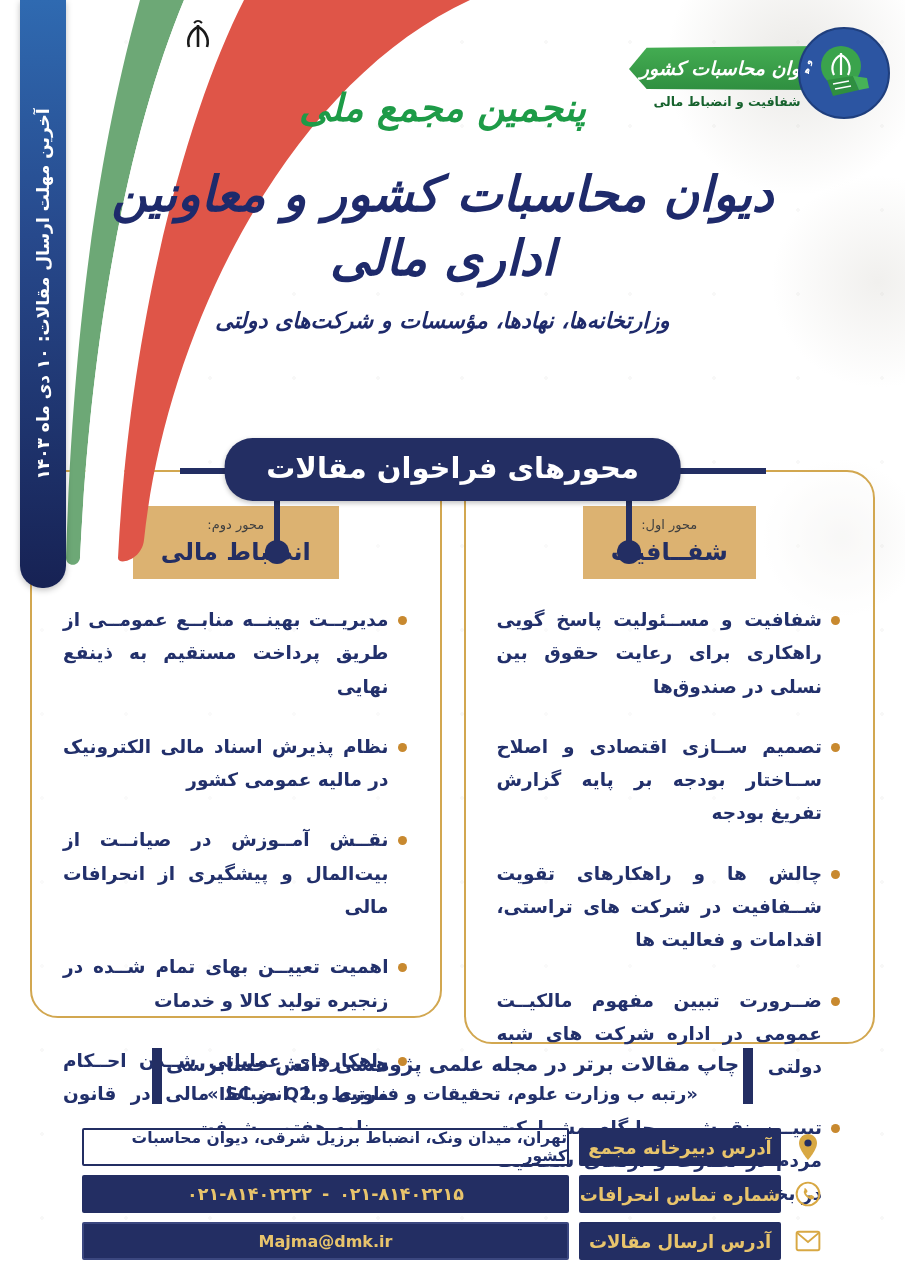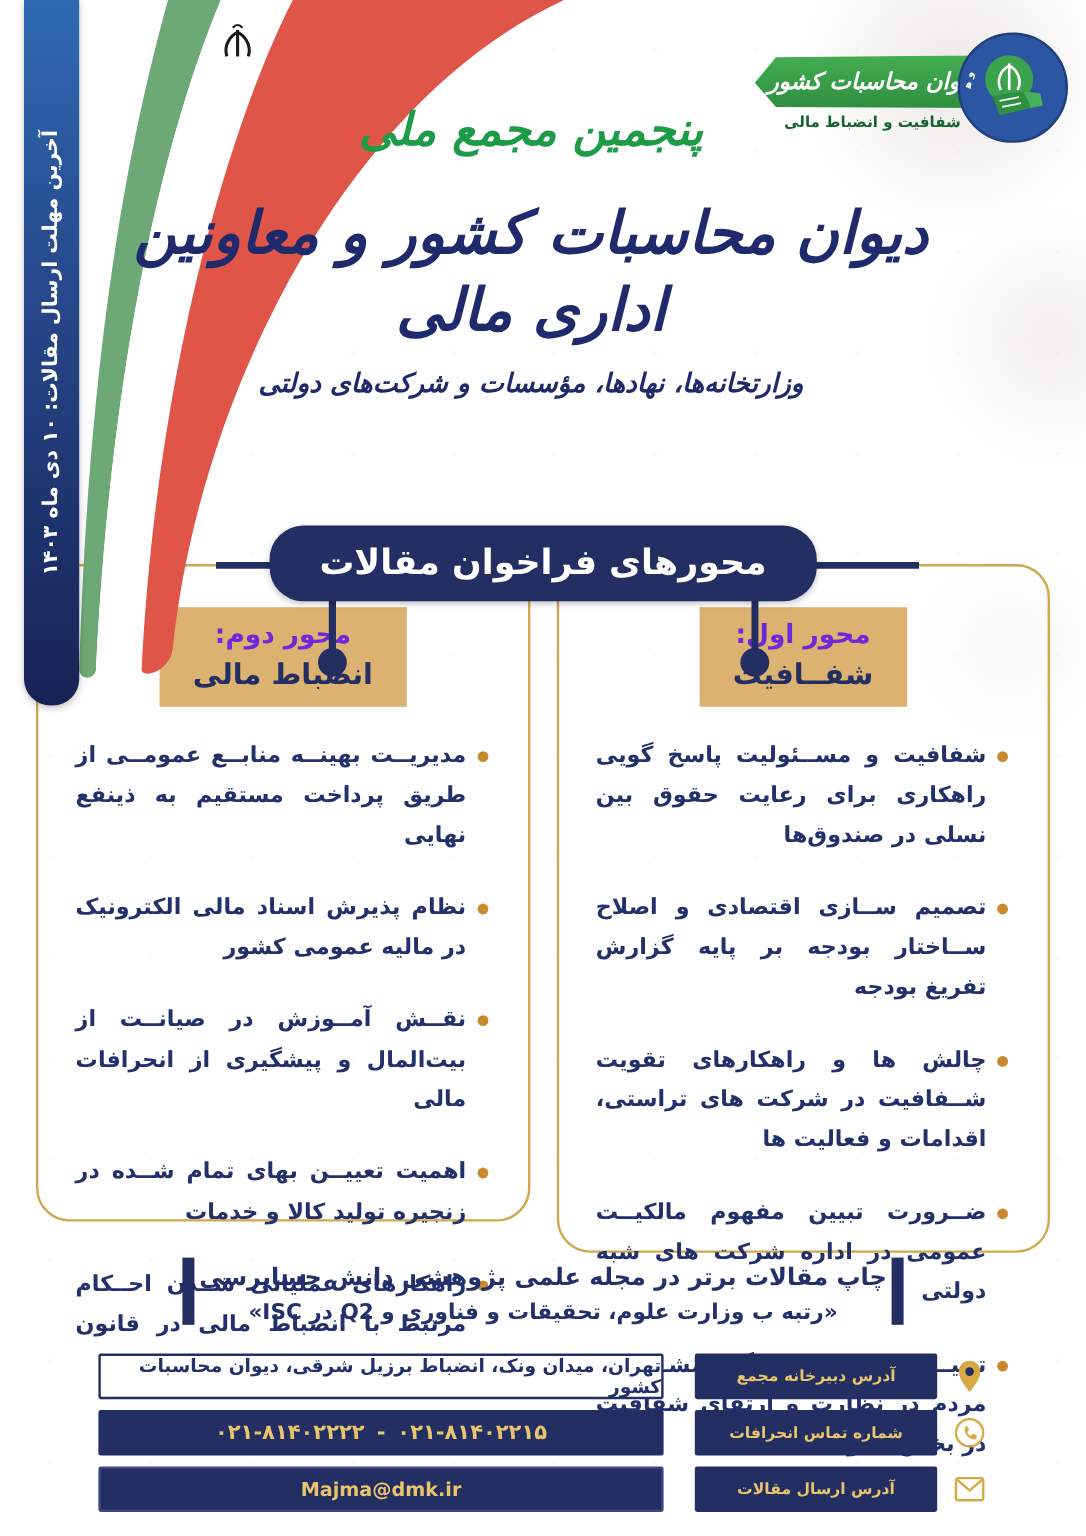--- a/index.html
+++ b/index.html
@@ -77,21 +77,21 @@
   .axis-box {
     flex:1; border:2px solid #d2a750; border-radius:28px; background:rgba(255,255,255,.35);
     position:relative;
   }
   .axis-box-1 { height:574px; }
   .axis-box-2 { height:548px; }
   .axis-header {
     width:max-content; min-width:160px; margin:34px auto 24px;
     background:#dcb271; padding:11px 28px 13px; text-align:center;
   }
-  .axis-kicker { display:block; color:#6d28d9; font-size:22px; font-weight:bold; margin-bottom:6px; }
+  .axis-kicker { display:block; color:#404040; font-size:13px; font-weight:normal; margin-bottom:6px; }
   .axis-name   { display:block; color:#232e63; font-size:24px; font-weight:bold; }
   .axis-items { padding:0 31px; list-style:none; }
   .axis-item {
     position:relative; padding-right:20px; margin-bottom:27px;
     color:#22306b; font-size:18.5px; font-weight:bold; line-height:1.8; text-align:justify;
   }
   .axis-item::before {
     content:""; position:absolute; right:2px; top:13px; width:9px; height:9px;
     border-radius:50%; background:#c8892f;
   }
@@ -101,22 +101,22 @@
   .jbar { width:10px; background:#232e63; }
   .jtext { text-align:center; }
   .jline1 { color:#22306b; font-size:20px; font-weight:bold; margin-top:4px; }
   .jline2 { color:#22306b; font-size:18px; font-weight:bold; margin-top:7px; }
 
   
   .contact { position:absolute; top:1128px; right:80px; left:82px; display:flex; flex-direction:column; gap:9px; }
   .crow { display:flex; align-items:stretch; gap:10px; height:38px; }
   .cicon { width:34px; display:flex; align-items:center; justify-content:center; }
   .clabel {
-    width:202px; background:#232e63; color:#e8c46c; font-size:13px; font-weight:bold;
-    display:flex; align-items:center; justify-content:center; border-radius:2px;margin-left:16px;
+    width:202px; background:#232e63; color:#e8c46c; font-size:18px; font-weight:bold;
+    display:flex; align-items:center; justify-content:center; border-radius:2px;
   }
   .cvalue { flex:1; display:flex; align-items:center; justify-content:center; border-radius:2px; font-weight:bold; }
   .cvalue-address { background:#ffffff; border:2px solid #232e63; color:#22306b; font-size:15.5px; }
   .cvalue-phone   { background:#232e63; color:#e8c46c; font-size:17.5px; }
   .cvalue-email   { background:#232e63; color:#e8c46c; font-size:16px; border:2px solid #3b477f; }
   .phone-sep { margin:0 10px; }
 </style>
 </head>
 <body>
 

